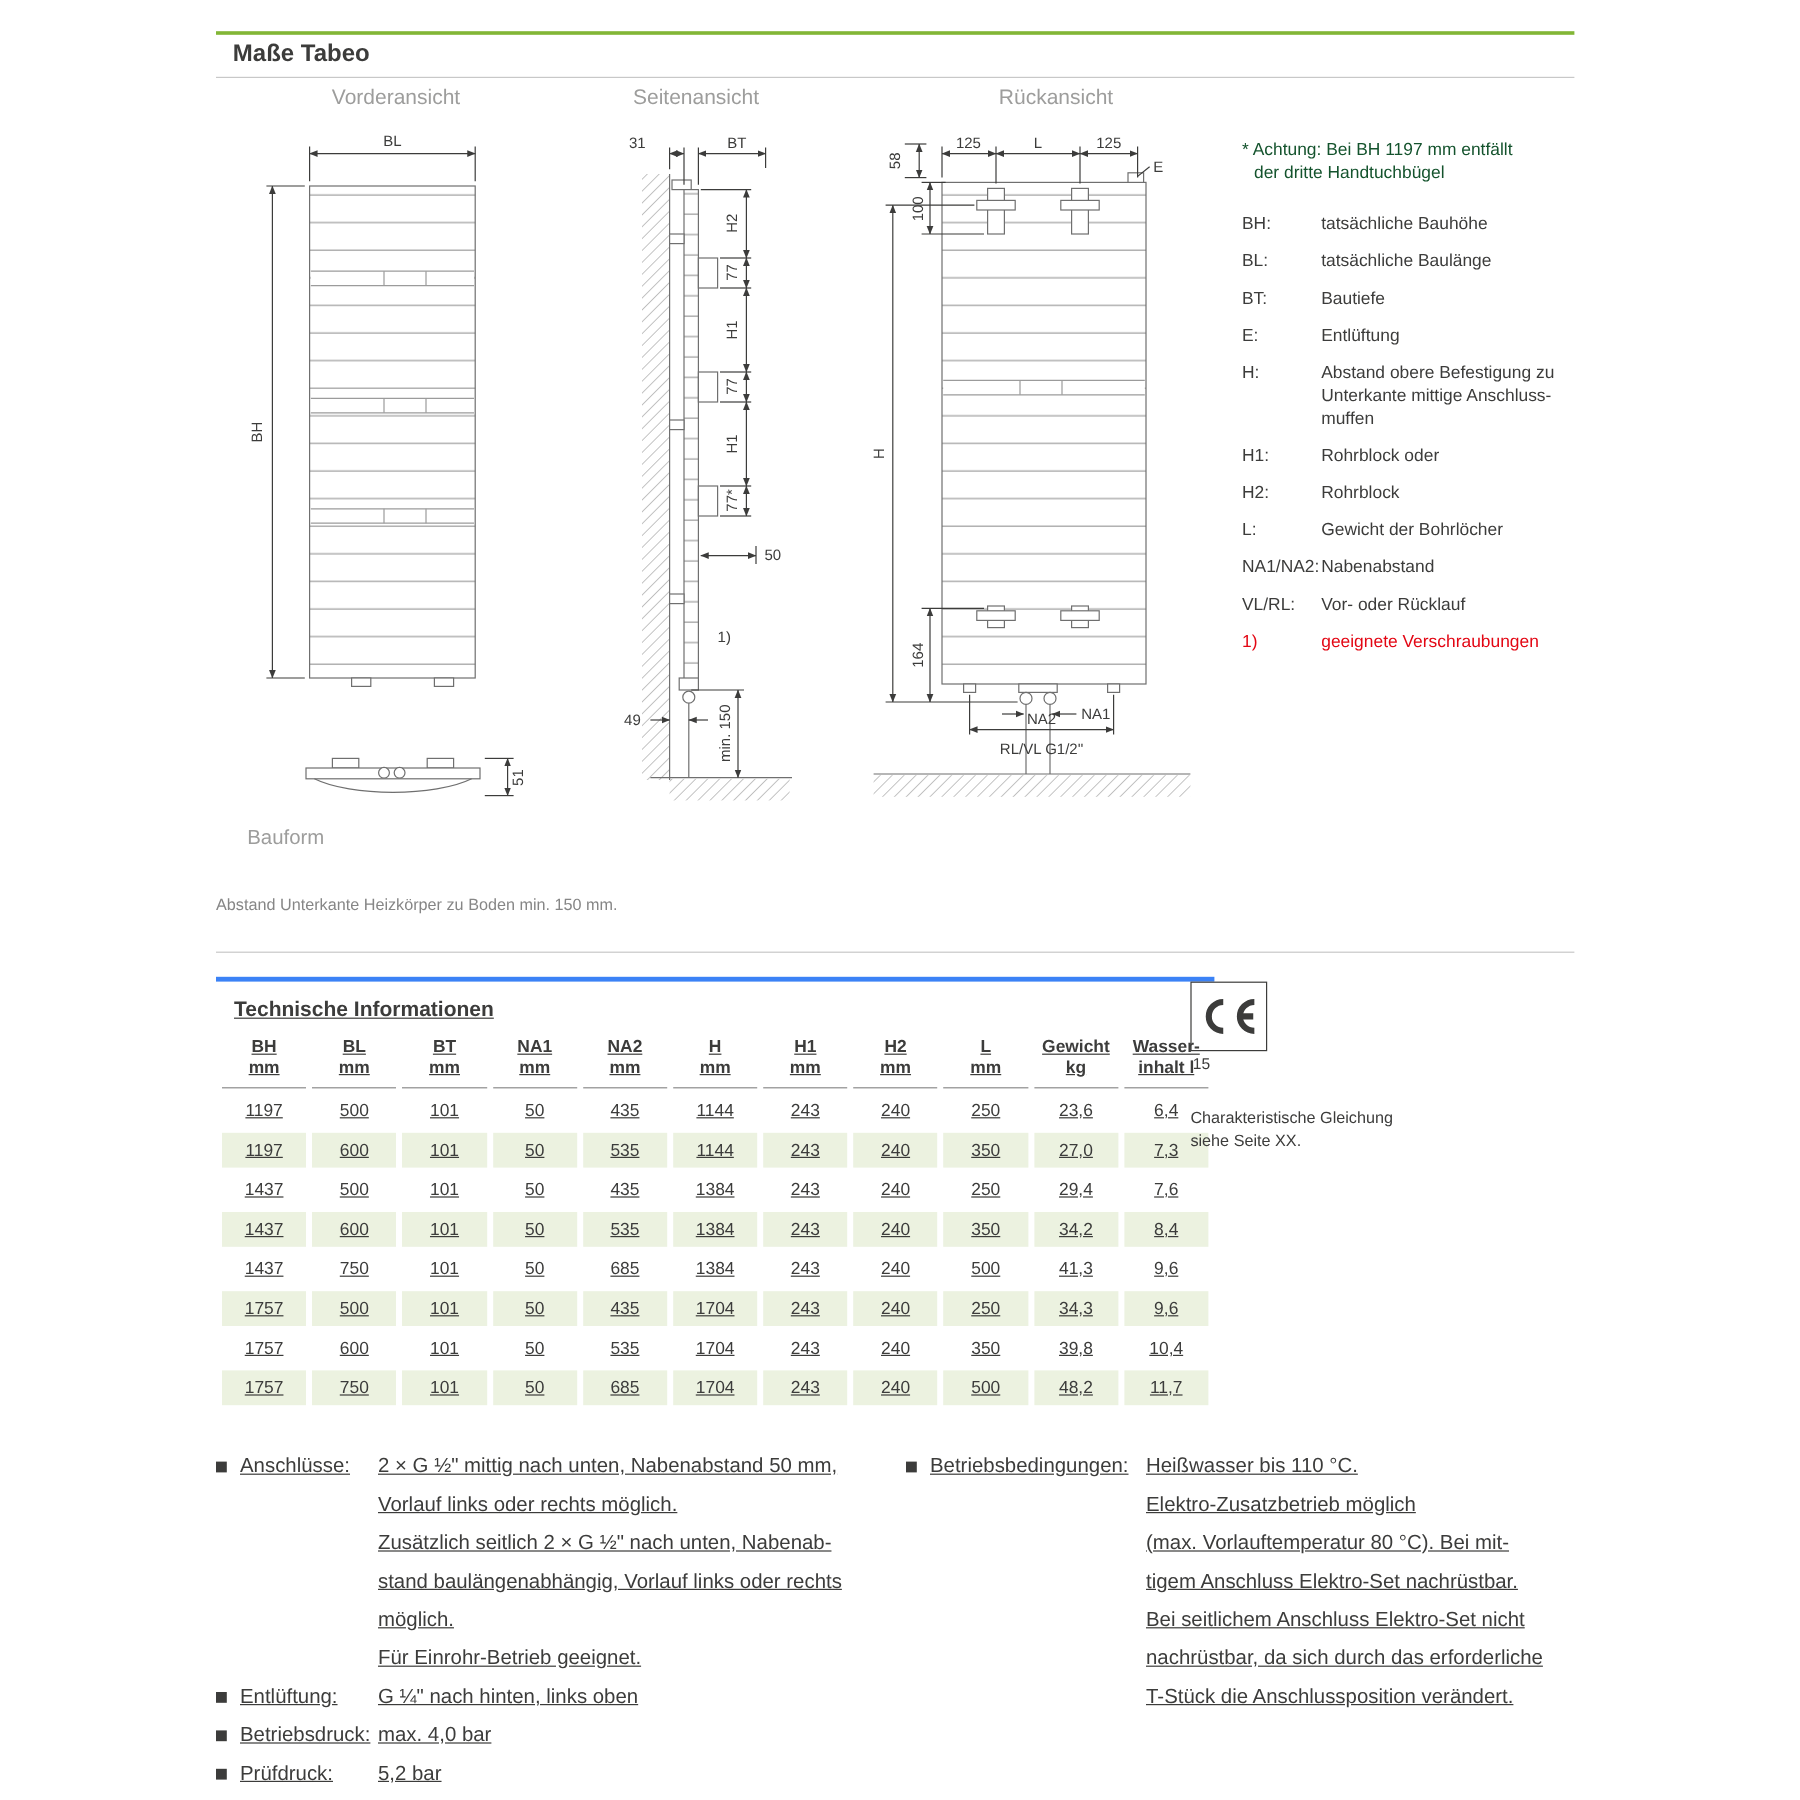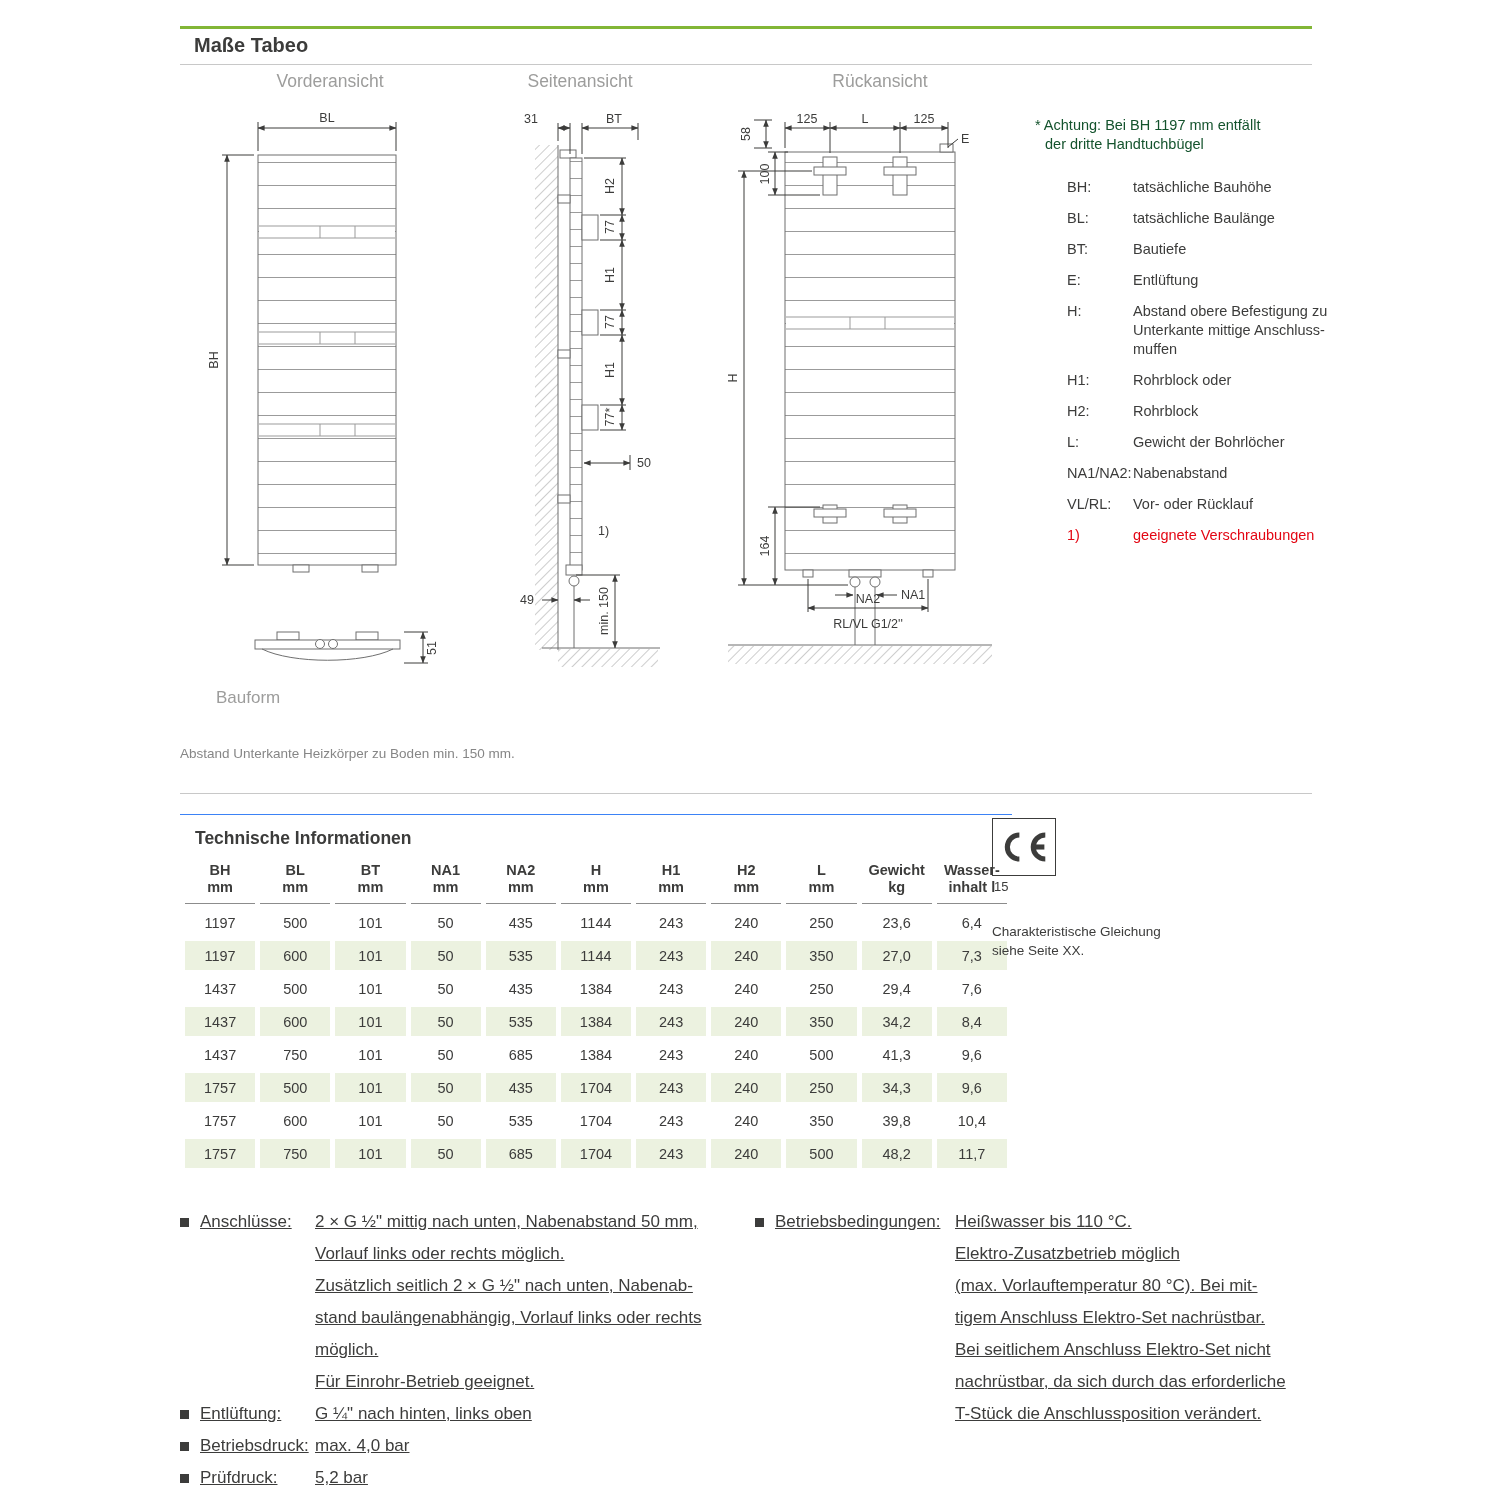--- a/index.html
+++ b/index.html
@@ -9,37 +9,37 @@
     overflow:hidden;
   }
   .abs { position:absolute; }
   
   .green-rule { left:180px; top:26px; width:1132px; height:3px; background:#82b636; }
   .page-title { left:194px; top:34px; font-size:20px; font-weight:bold; }
   .rule-1 { left:180px; top:64px; width:1132px; height:1px; background:#c8c8c8; }
   .rule-2 { left:180px; top:793px; width:1132px; height:1px; background:#c8c8c8; }
   
   .view-title { top:71px; width:150px; text-align:center; font-size:17.5px; color:#9d9d9c; }
-  .bauform-label { left:216px; top:688px; font-size:17px; color:#9d9d9c; }
+  .bauform-label { left:206px; top:688px; font-size:17px; color:#9d9d9c; }
   
   svg.drawing { position:absolute; overflow:visible; }
   svg text { font-size:12.5px; fill:#3c3c3b; font-family:"Liberation Sans", sans-serif; }
   .dim line { stroke:#3c3c3b; stroke-width:1; }
   
   .warning { left:1035px; top:116px; color:#14532d; font-size:14.5px; line-height:19px; }
   .warning-l2 { padding-left:10px; }
-  .legend { left:1035px; top:178px; width:288px; font-size:14.5px;margin-left:32px; }
+  .legend { left:1035px; top:178px; width:288px; font-size:14.5px; }
   .legend-row { display:flex; line-height:19px; margin-bottom:12px; }
   .legend-term { width:66px; flex:none; }
   .legend-def { flex:1; white-space:pre-line; }
   .legend-row.red { color:#e30613; }
   
   .notes { left:180px; top:744px; font-size:13.5px; color:#868686; line-height:20px; }
   
-  .tech { left:180px; top:814px; width:832px; border-top:1px solid #3b82f6; }
+  .tech { left:180px; top:814px; width:832px; border-top:4px solid #3b82f6;text-decoration:underline; }
   .tech-title { font-size:17.5px; font-weight:bold; padding:13px 0 9px 15px; }
   table.tech-table { width:100%; border-collapse:separate; border-spacing:5px 4px; font-size:14.5px; table-layout:fixed; }
   .tech-table th { font-weight:bold; line-height:17px; vertical-align:bottom; border-bottom:1px solid #8c8c8c; padding:0 0 7px; text-align:center; }
   .tech-table th span { display:block; }
   .tech-table td { text-align:center; padding:7px 0 6px; }
   .tech-table tbody tr:nth-child(even) td { background:#ecf2e0; }
   
   .ce { left:992px; top:818px; width:200px; }
   .ce-box { width:62px; height:56px; border:1.5px solid #3c3c3b; display:flex; align-items:center; justify-content:center; }
   .ce-num { font-size:13px; margin:3px 0 0 2px; }

